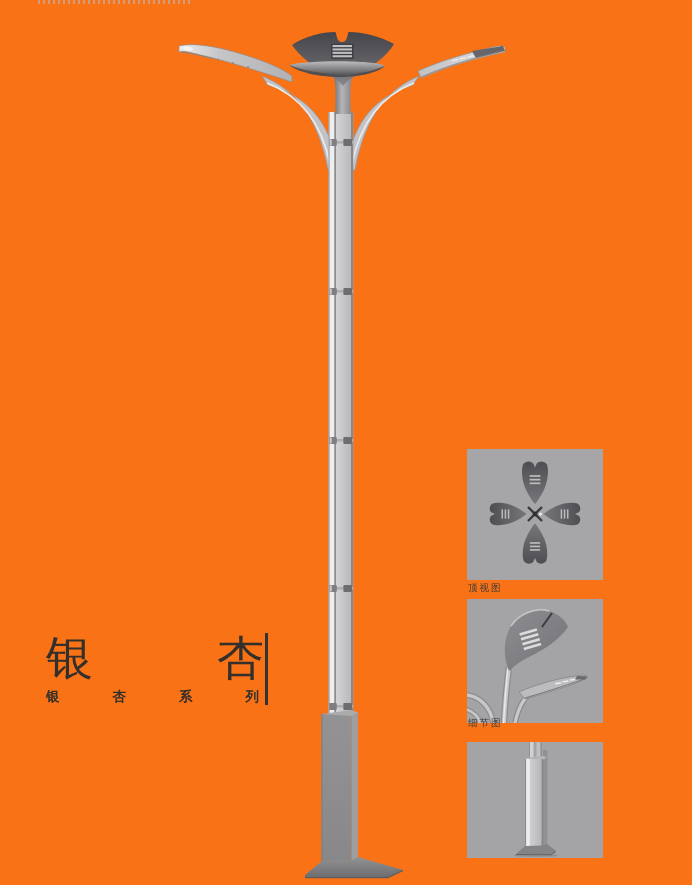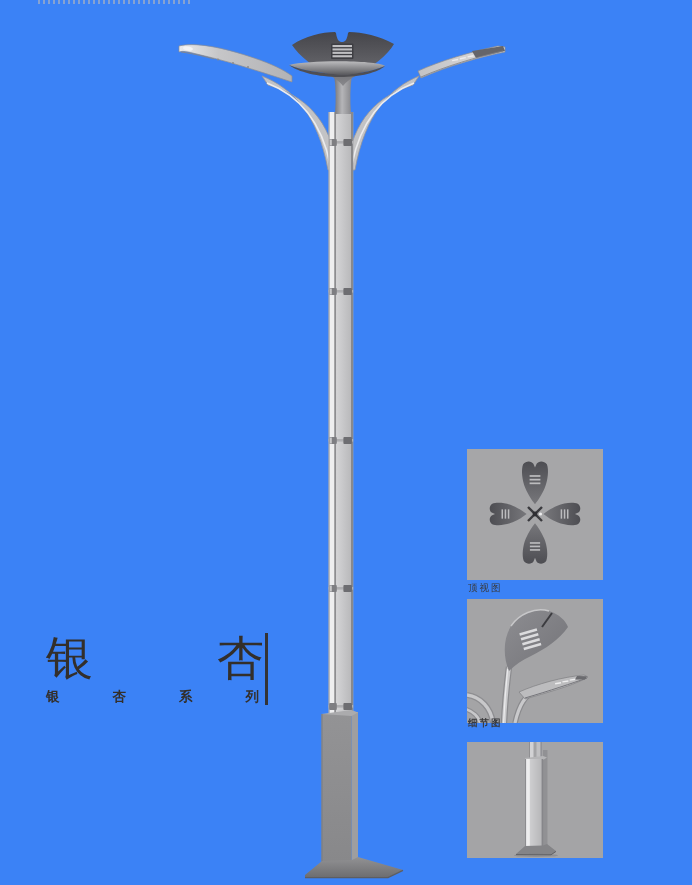--- a/index.html
+++ b/index.html
@@ -2,40 +2,40 @@
 <html><head>
 <meta charset="utf-8">
 <style>
   html,body{margin:0;padding:0;}
   body{
     width:692px;height:885px;
     background:#dadadb;
     font-family:"Liberation Sans","DejaVu Sans",sans-serif;
     position:relative;overflow:hidden;
   }
-  .page{position:absolute;inset:0;width:692px;height:885px;background:#3b82f6;}
+  .page{position:absolute;inset:0;width:692px;height:885px;background:#f97316;}
   
   .top-crop{
     position:absolute;left:38px;top:0;width:152px;height:4px;
     background:repeating-linear-gradient(90deg,#b8b8ba 0 2px,rgba(0,0,0,0) 2px 5px);
     opacity:.6;
   }
   .lamp-svg{position:absolute;left:0;top:0;width:692px;height:885px;}
   
   .panel{position:absolute;left:467px;width:136px;background:#a6a6a8;overflow:hidden;}
   .panel svg{display:block;}
   .panel-1{top:449px;height:131px;}
   .panel-2{top:599px;height:124px;}
   .panel-3{top:742px;height:116px;}
   .panel-caption{
     position:absolute;left:468px;font-size:9.5px;line-height:14px;
     color:#39393b;letter-spacing:2px;font-weight:500;
   }
   .caption-1{top:581px;}
-  .caption-2{top:716px;font-weight:bold;}
+  .caption-2{top:716px;}
   
   .title-main{
     position:absolute;left:46px;top:632px;width:218px;height:52px;
     display:flex;justify-content:space-between;align-items:flex-start;
     font-size:47px;line-height:52px;color:#332f2b;font-weight:500;
   }
   .title-rule{
     position:absolute;left:265px;top:633px;width:2.5px;height:72px;background:#333336;
   }
   .title-series{

